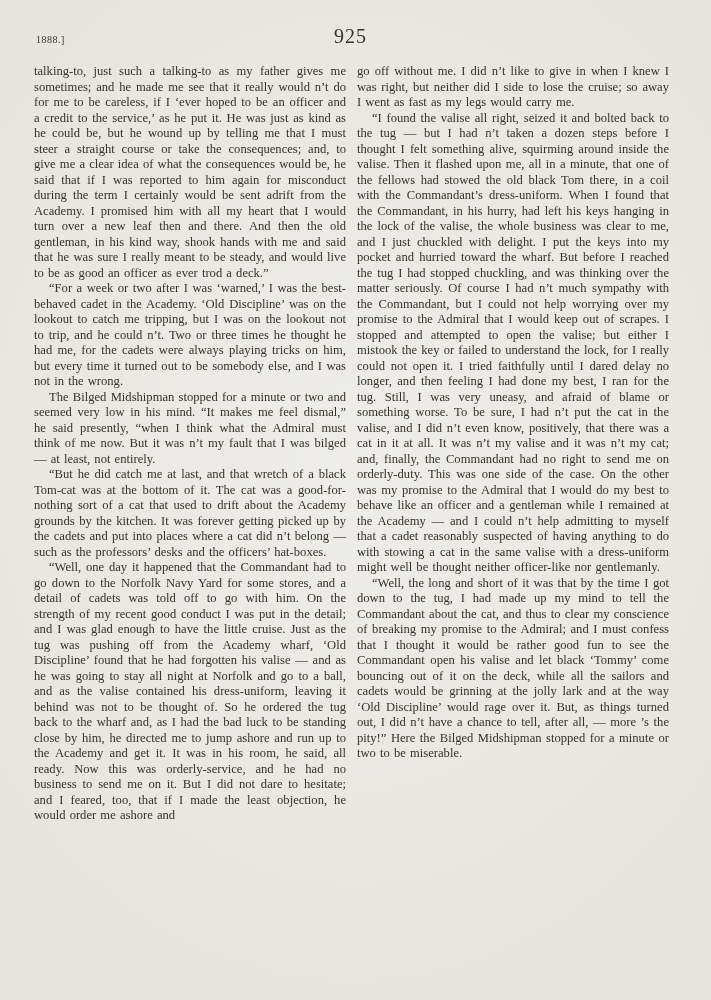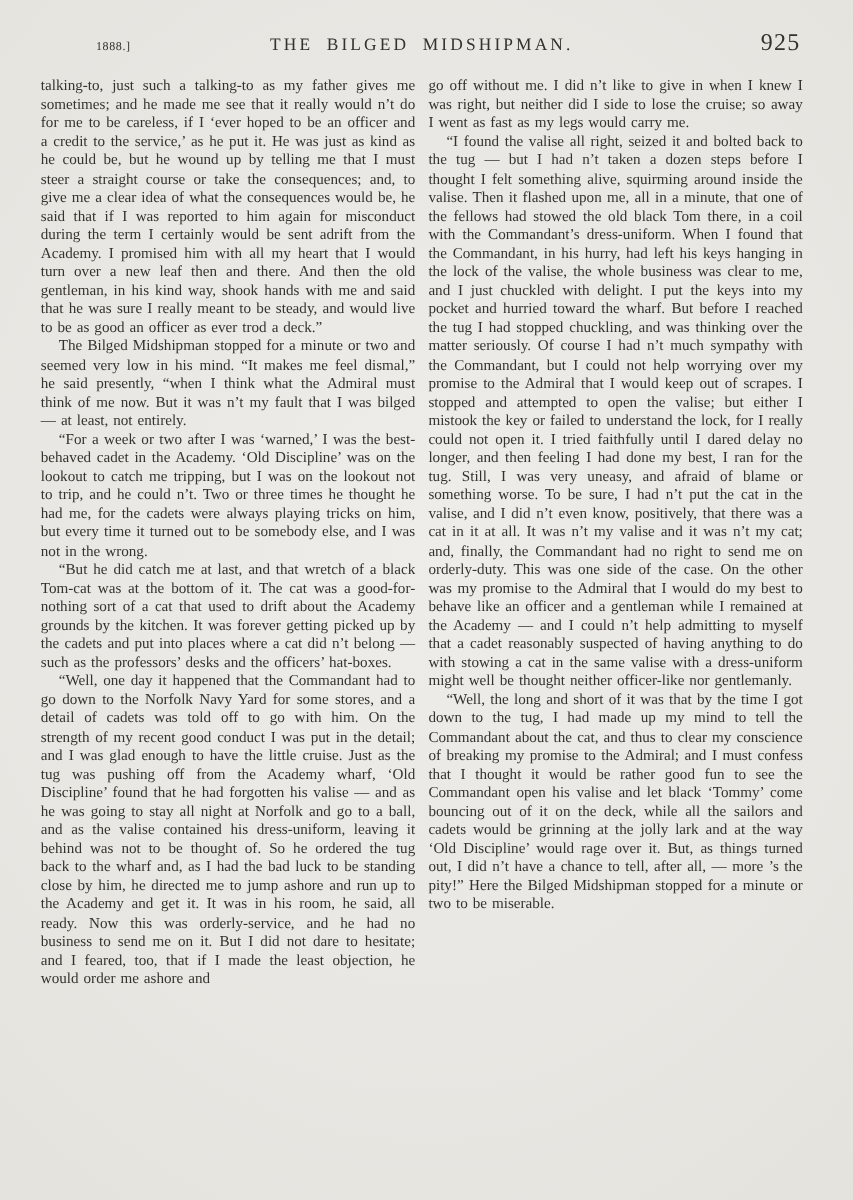--- a/index.html
+++ b/index.html
@@ -27,21 +27,20 @@
   .header {
     display: grid;
     grid-template-columns: 1fr auto 1fr;
     align-items: baseline;
     margin-bottom: 16px;
   }
   .date-label {
     font-size: 10px;
     letter-spacing: 0.5px;
     padding-left: 2px;
-    margin-left: 44px;
   }
   .page-title {
     font-size: 14.5px;
     letter-spacing: 2.6px;
     word-spacing: 5px;
     text-align: center;
     white-space: nowrap;
   }
   .page-number {
     justify-self: end;
@@ -63,28 +62,27 @@
     word-spacing: 1px;
   }
   .column p.indent { text-indent: 15px; }
 </style>
 </head>
 <body>
 
 <div class="page">
   <div class="header">
     <span class="date-label">1888.]</span>
-    <span class="page-title">THE BILGED MIDSHIPMAN.</span>
     <span class="page-number">925</span>
   </div>
   <div class="columns">
     <div class="column">
         <p class="">talking-to, just such a talking-to as my father gives me sometimes; and he made me see that it really would n’t do for me to be careless, if I ‘ever hoped to be an officer and a credit to the service,’ as he put it. He was just as kind as he could be, but he wound up by telling me that I must steer a straight course or take the consequences; and, to give me a clear idea of what the consequences would be, he said that if I was reported to him again for misconduct during the term I certainly would be sent adrift from the Academy. I promised him with all my heart that I would turn over a new leaf then and there. And then the old gentleman, in his kind way, shook hands with me and said that he was sure I really meant to be steady, and would live to be as good an officer as ever trod a deck.”</p>
+        <p class="indent">“For a week or two after I was ‘warned,’ I was the best-behaved cadet in the Academy. ‘Old Discipline’ was on the lookout to catch me tripping, but I was on the lookout not to trip, and he could n’t. Two or three times he thought he had me, for the cadets were always playing tricks on him, but every time it turned out to be somebody else, and I was not in the wrong.</p>
         <p class="indent">The Bilged Midshipman stopped for a minute or two and seemed very low in his mind. “It makes me feel dismal,” he said presently, “when I think what the Admiral must think of me now. But it was n’t my fault that I was bilged — at least, not entirely.</p>
-        <p class="indent">“For a week or two after I was ‘warned,’ I was the best-behaved cadet in the Academy. ‘Old Discipline’ was on the lookout to catch me tripping, but I was on the lookout not to trip, and he could n’t. Two or three times he thought he had me, for the cadets were always playing tricks on him, but every time it turned out to be somebody else, and I was not in the wrong.</p>
         <p class="indent">“But he did catch me at last, and that wretch of a black Tom-cat was at the bottom of it. The cat was a good-for-nothing sort of a cat that used to drift about the Academy grounds by the kitchen. It was forever getting picked up by the cadets and put into places where a cat did n’t belong — such as the professors’ desks and the officers’ hat-boxes.</p>
         <p class="indent">“Well, one day it happened that the Commandant had to go down to the Norfolk Navy Yard for some stores, and a detail of cadets was told off to go with him. On the strength of my recent good conduct I was put in the detail; and I was glad enough to have the little cruise. Just as the tug was pushing off from the Academy wharf, ‘Old Discipline’ found that he had forgotten his valise — and as he was going to stay all night at Norfolk and go to a ball, and as the valise contained his dress-uniform, leaving it behind was not to be thought of. So he ordered the tug back to the wharf and, as I had the bad luck to be standing close by him, he directed me to jump ashore and run up to the Academy and get it. It was in his room, he said, all ready. Now this was orderly-service, and he had no business to send me on it. But I did not dare to hesitate; and I feared, too, that if I made the least objection, he would order me ashore and</p>
       </div>
     <div class="column">
         <p class="">go off without me. I did n’t like to give in when I knew I was right, but neither did I side to lose the cruise; so away I went as fast as my legs would carry me.</p>
         <p class="indent">“I found the valise all right, seized it and bolted back to the tug — but I had n’t taken a dozen steps before I thought I felt something alive, squirming around inside the valise. Then it flashed upon me, all in a minute, that one of the fellows had stowed the old black Tom there, in a coil with the Commandant’s dress-uniform. When I found that the Commandant, in his hurry, had left his keys hanging in the lock of the valise, the whole business was clear to me, and I just chuckled with delight. I put the keys into my pocket and hurried toward the wharf. But before I reached the tug I had stopped chuckling, and was thinking over the matter seriously. Of course I had n’t much sympathy with the Commandant, but I could not help worrying over my promise to the Admiral that I would keep out of scrapes. I stopped and attempted to open the valise; but either I mistook the key or failed to understand the lock, for I really could not open it. I tried faithfully until I dared delay no longer, and then feeling I had done my best, I ran for the tug. Still, I was very uneasy, and afraid of blame or something worse. To be sure, I had n’t put the cat in the valise, and I did n’t even know, positively, that there was a cat in it at all. It was n’t my valise and it was n’t my cat; and, finally, the Commandant had no right to send me on orderly-duty. This was one side of the case. On the other was my promise to the Admiral that I would do my best to behave like an officer and a gentleman while I remained at the Academy — and I could n’t help admitting to myself that a cadet reasonably suspected of having anything to do with stowing a cat in the same valise with a dress-uniform might well be thought neither officer-like nor gentlemanly.</p>
         <p class="indent">“Well, the long and short of it was that by the time I got down to the tug, I had made up my mind to tell the Commandant about the cat, and thus to clear my conscience of breaking my promise to the Admiral; and I must confess that I thought it would be rather good fun to see the Commandant open his valise and let black ‘Tommy’ come bouncing out of it on the deck, while all the sailors and cadets would be grinning at the jolly lark and at the way ‘Old Discipline’ would rage over it. But, as things turned out, I did n’t have a chance to tell, after all, — more ’s the pity!” Here the Bilged Midshipman stopped for a minute or two to be miserable.</p>
       </div>
   </div>
 </div>

